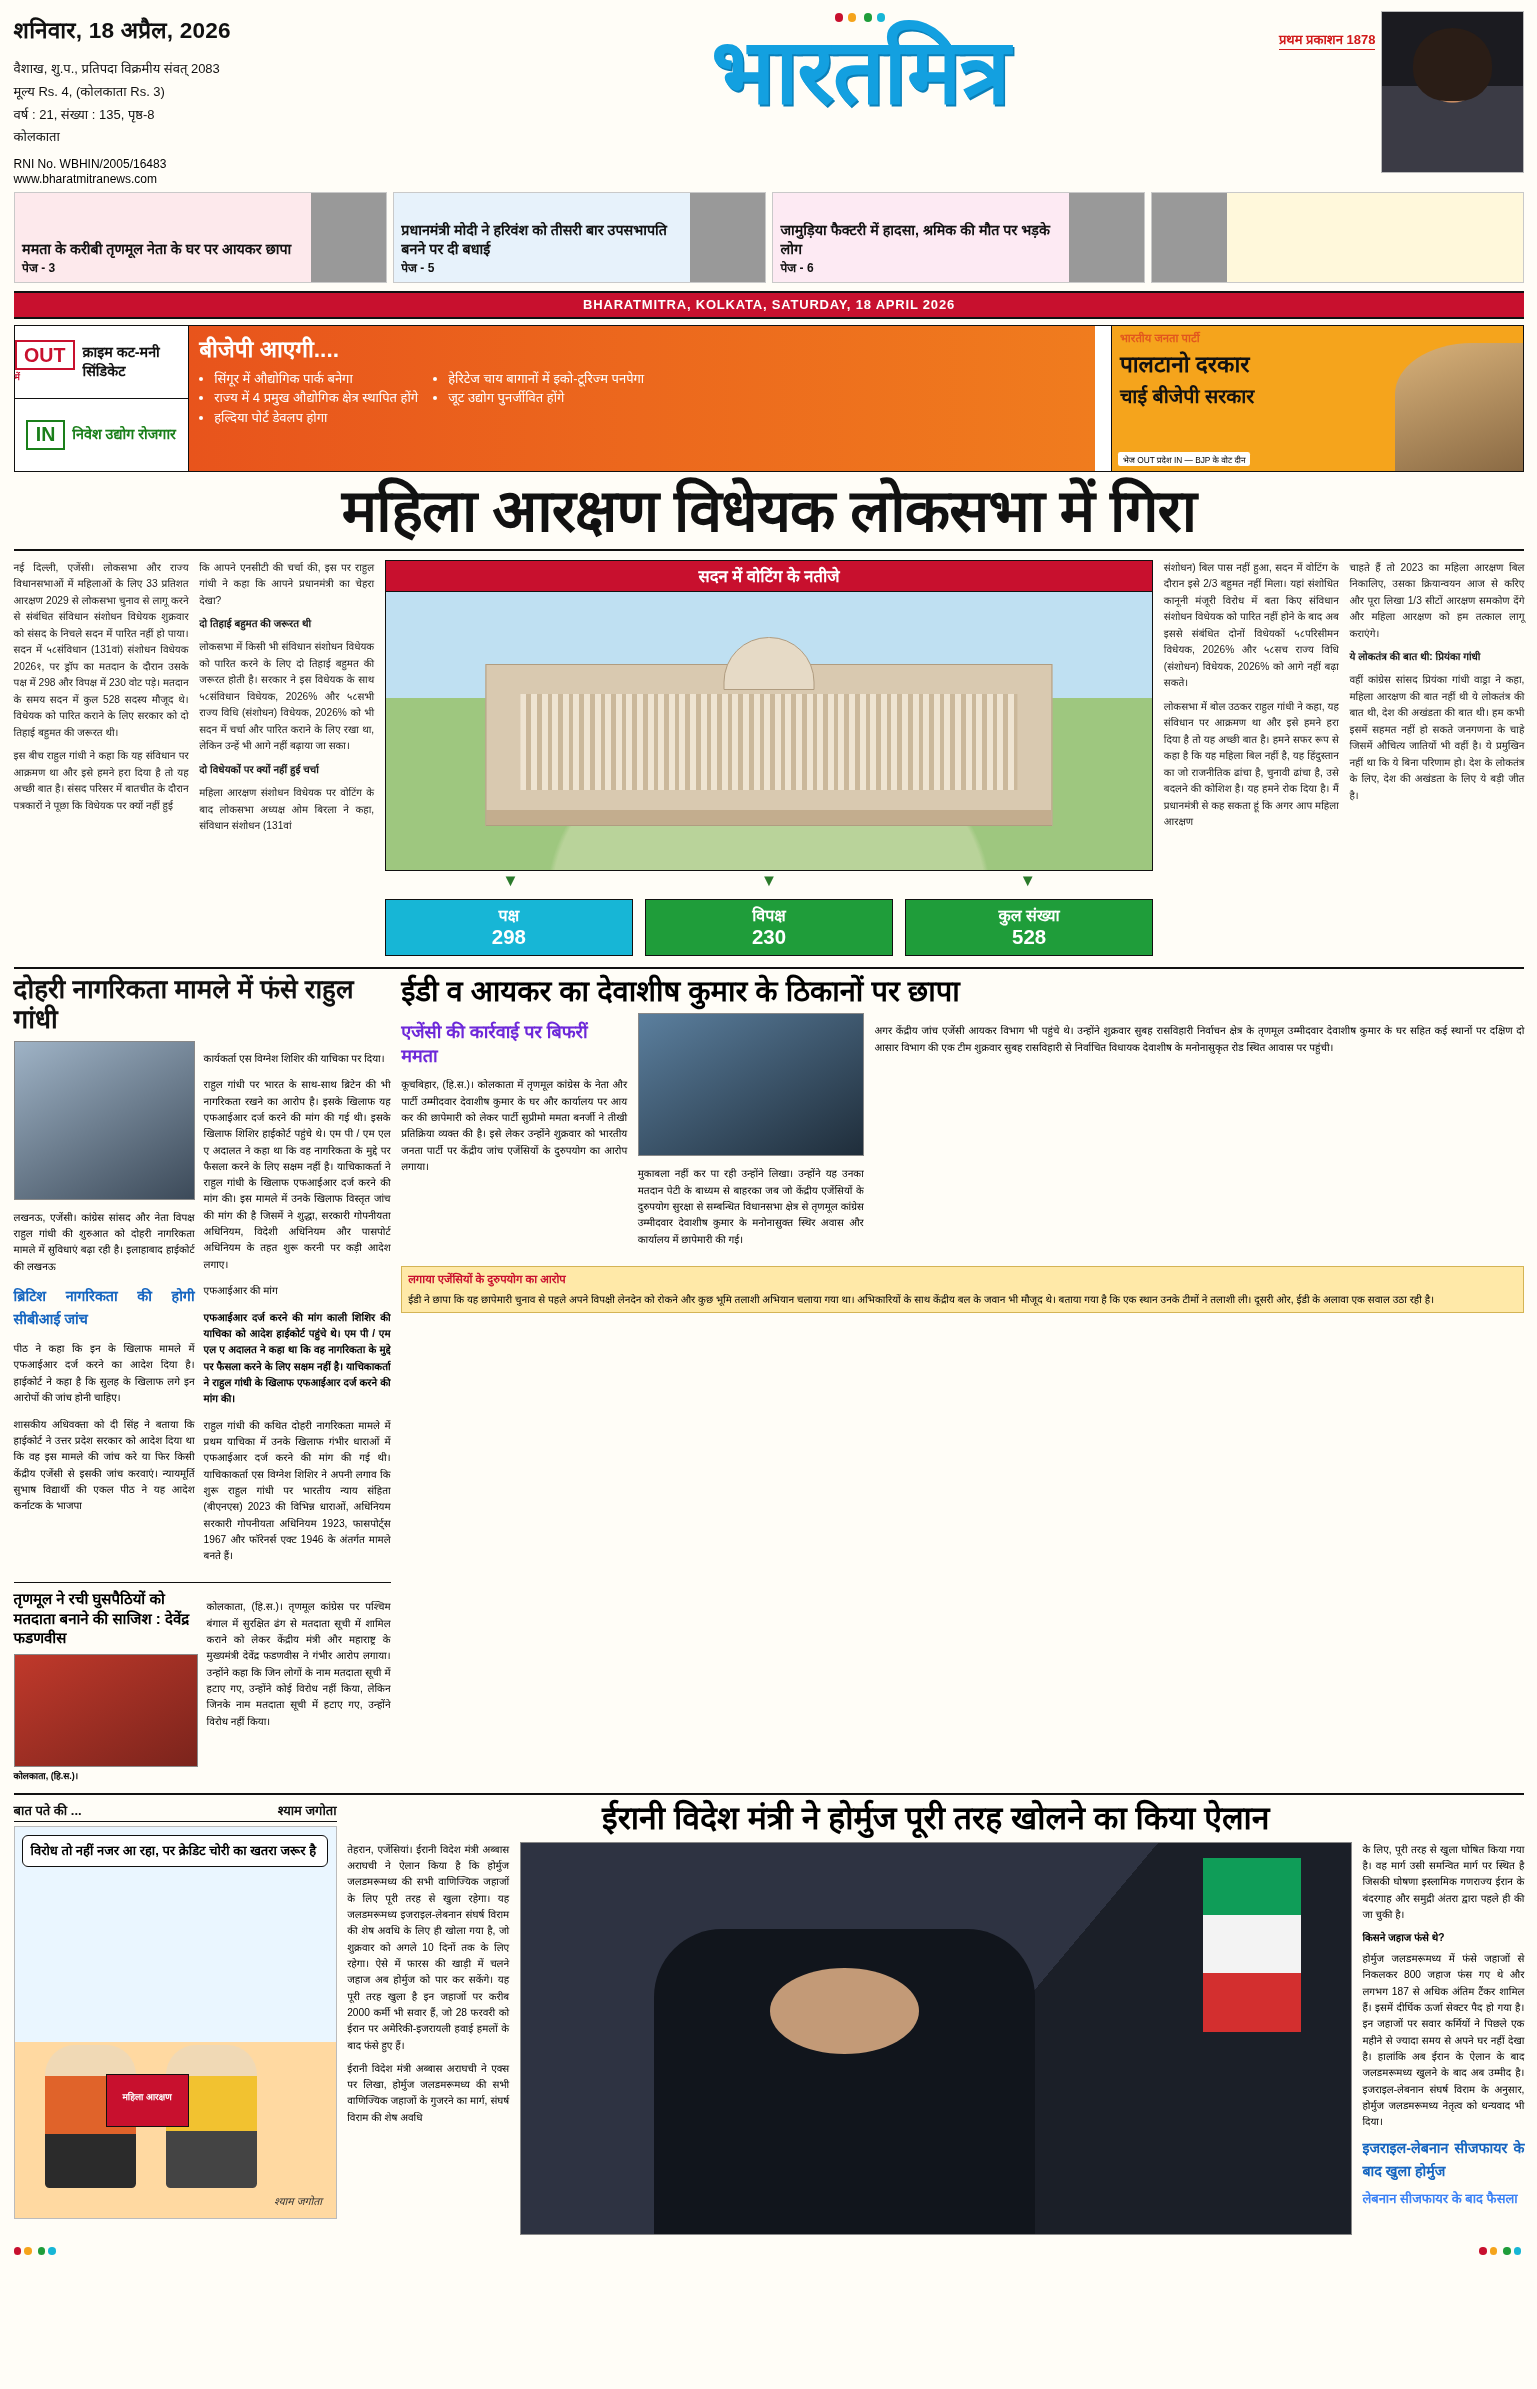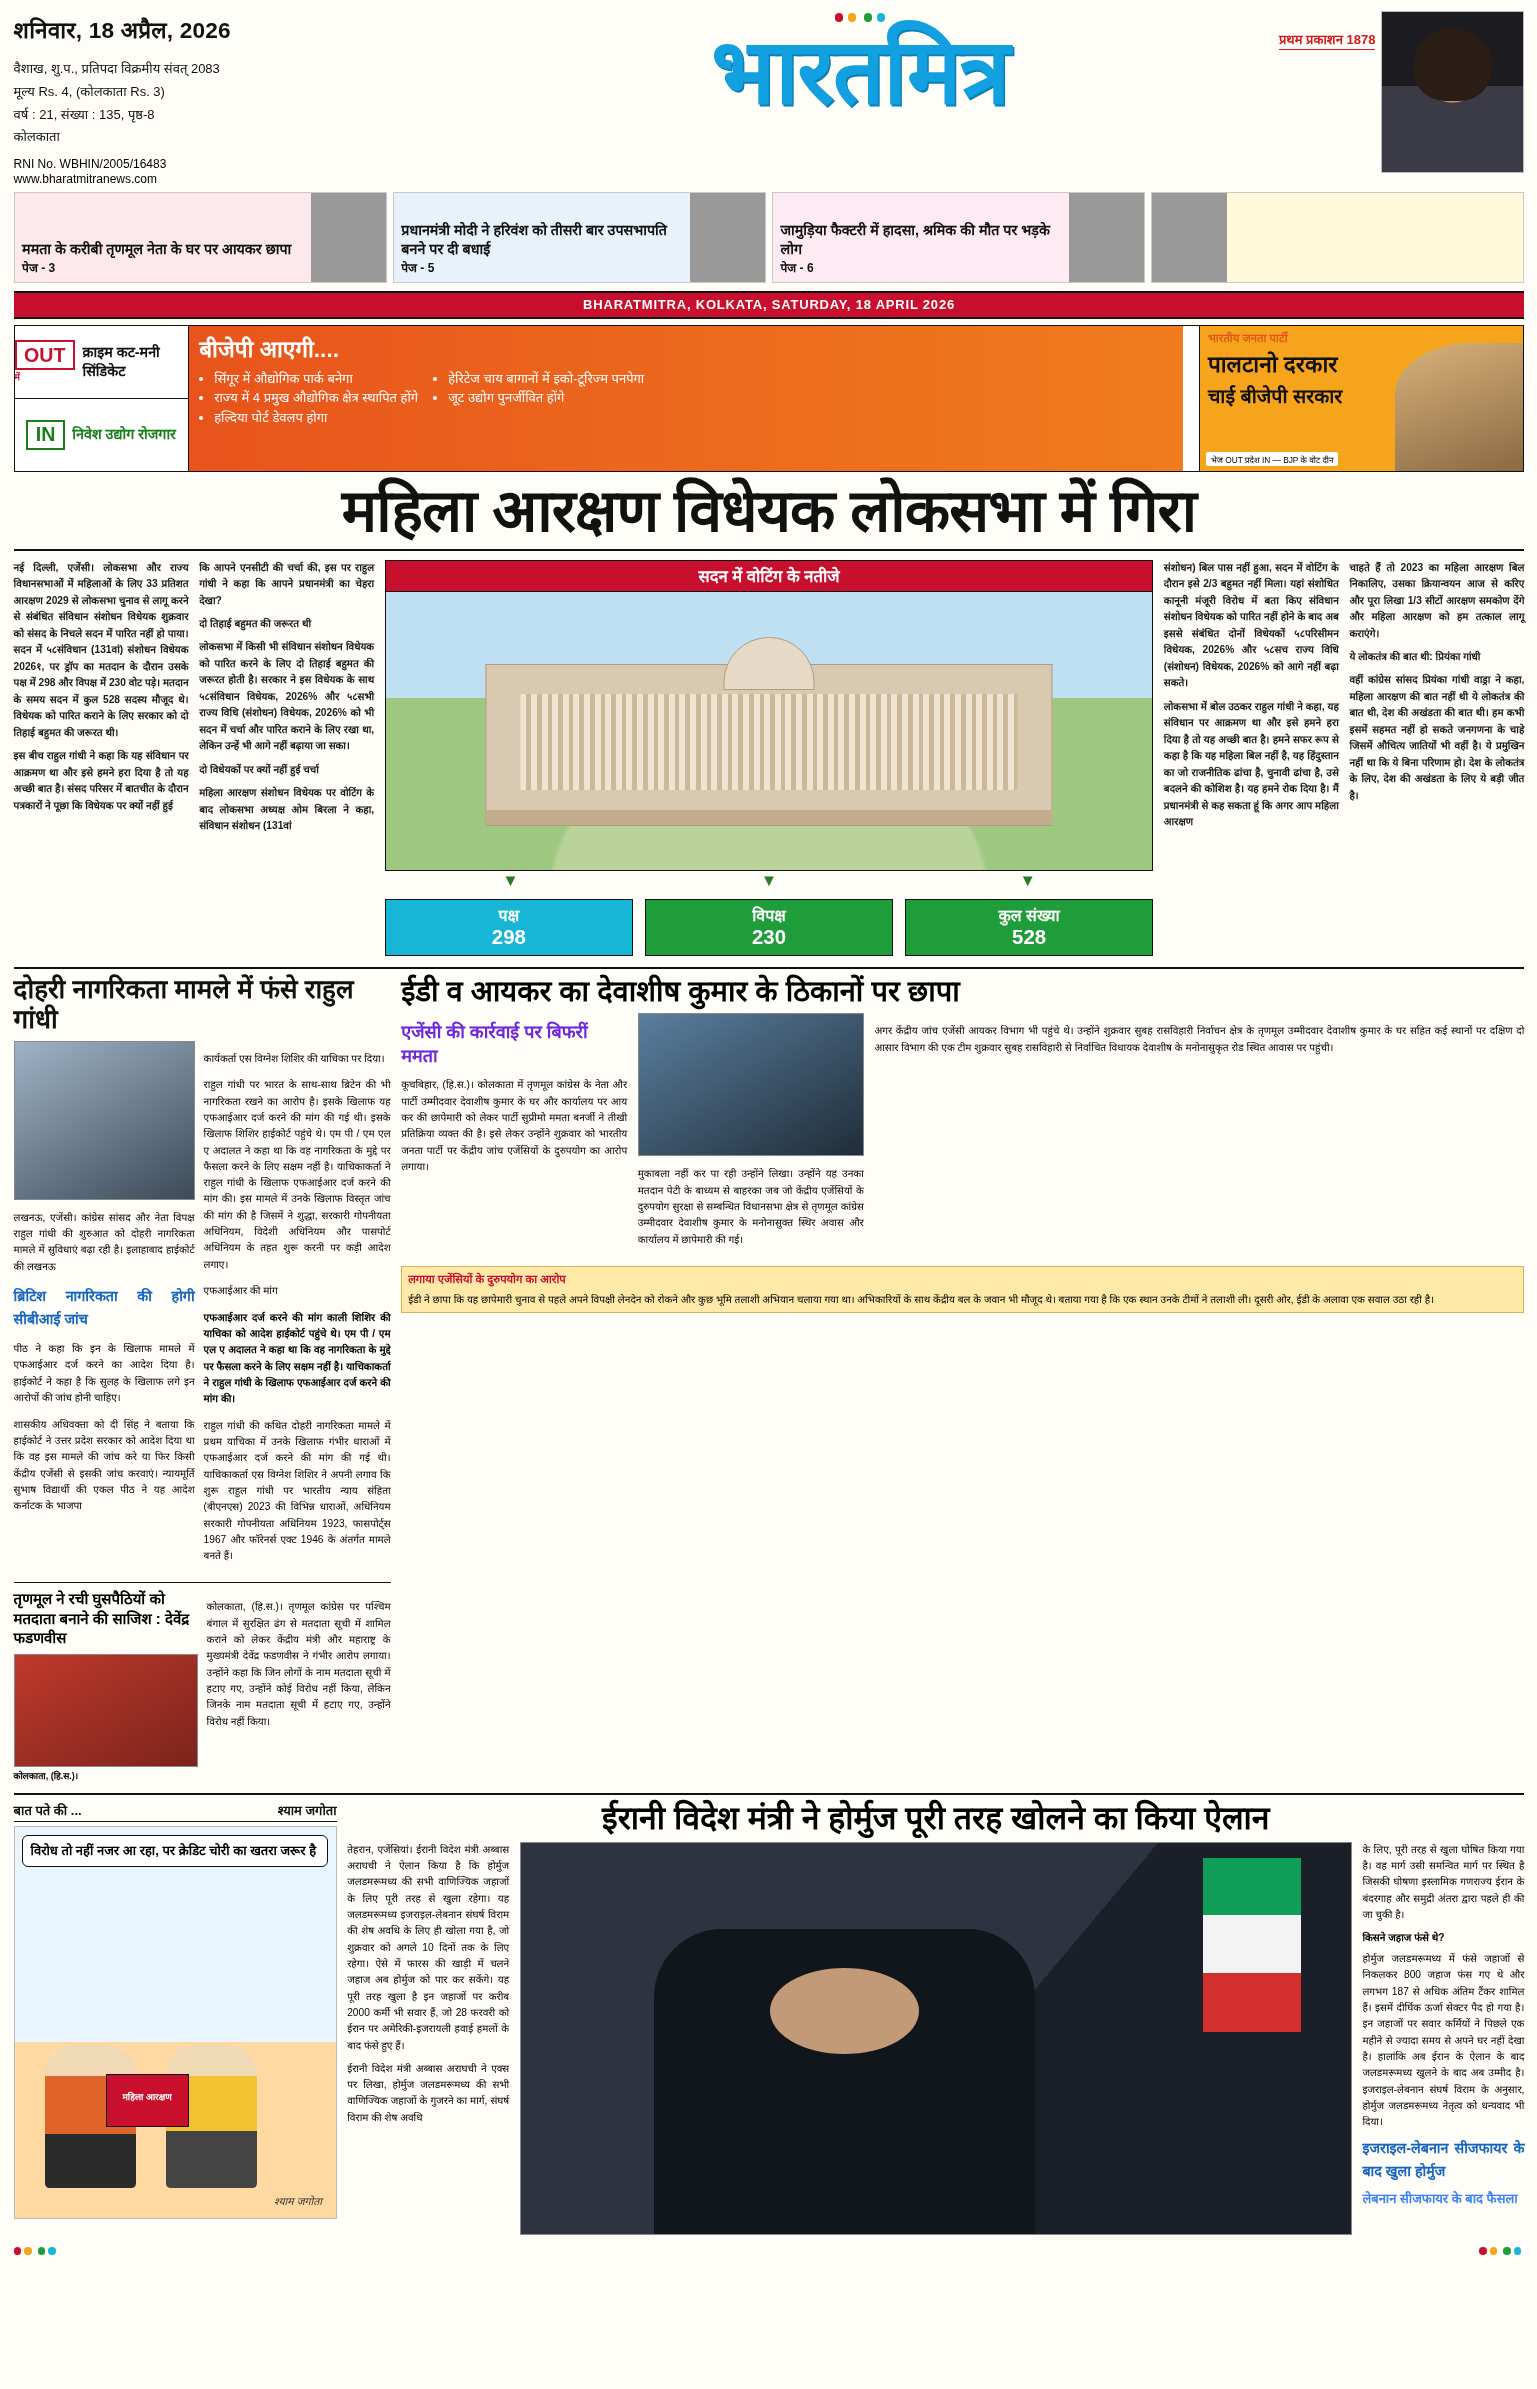--- a/index.html
+++ b/index.html
@@ -82,38 +82,38 @@
   .out-sub { font-size:9px; color:#c8102e; font-weight:bold; }
   .ad-crime { font-size:14.3px; font-weight:bold; line-height:1.3; color:#111; }
   .ad-in { flex:1; display:flex; align-items:center; justify-content:center; gap:7.5px; border-top:1.5px solid #111;}
   .in-box { border:2.3px solid #1a7f1a; color:#1a7f1a; font-weight:bold; font-size:19.6px; padding:1.5px 7.5px; }
   .ad-jobs { font-size:14.3px; font-weight:bold; color:#1a7f1a; line-height:1.3; }
   .ad-mid { flex:1; background:linear-gradient(90deg,#e8541c,#f07c1e); color:#fff; padding:7.5px 10.6px; position:relative; }
   .ad-mid h3 { margin:0 0 4.5px 0; font-size:22.6px; }
   .ad-cols { display:flex; gap:15px; }
   .ad-cols ul { margin:0; padding-left:15px; }
   .ad-cols li { font-size:13px; line-height:1.5; }
-  .ad-right { width:324px; background:#f5a41c; position:relative; border-left:1.5px solid #111; padding:4.5px 7.5px;margin-left:16px; }
+  .ad-right { width:412px; background:#f5a41c; position:relative; border-left:1.5px solid #111; padding:4.5px 7.5px;margin-left:16px; }
   .ad-right .lotus { font-size:11.3px; font-weight:bold; color:#e2571e; }
   .ad-right h4 { margin:3px 0; font-size:22.6px; color:#111; }
   .ad-right h5 { margin:0; font-size:19.6px; color:#111; }
   .ad-right .modi {
     position:absolute; right:0; bottom:0; width:128px; height:128px;
     background:linear-gradient(160deg,#d9b27a,#8a6a44); border-top-left-radius:60% 40%;
   }
   .ad-right .bottombar{ position:absolute; left:6px; bottom:4.5px; font-size:8.3px; background:#fff; padding:1.5px 4.5px; border-radius:2.3px;}
 
   
   .headline-wrap { margin-top:9px; border-bottom:2.3px solid #111; padding-bottom:6px; }
   .headline { font-size:59px; font-weight:bold; text-align:center; line-height:1.05; color:#111; letter-spacing:-0.8px; }
 
   
   .lead { display:flex; gap:10.6px; margin-top:9px; }
   .lead-col { width:175px; font-size:10.2px; line-height:1.62; text-align:justify; color:#1a1a1a; }
-  .lead-col p { margin:0 0 6.8px 0;font-weight:bold; }
+  .lead-col p { margin:0 0 6.8px 0; }
   .bold-sub { font-weight:bold; display:block; margin:4.5px 0; }
   .lead-center { flex:1; }
   .vote-head {
     background:#c8102e; color:#fff; text-align:center; font-weight:bold; font-size:16.6px; padding:3.8px 0;
     border:1.5px solid #111;
   }
   .parliament {
     height:279px; border:1.5px solid #111; border-top:none;
     background:
       radial-gradient(ellipse at 50% 110%, #b9d39a 0 40%, rgba(0,0,0,0) 41%),

